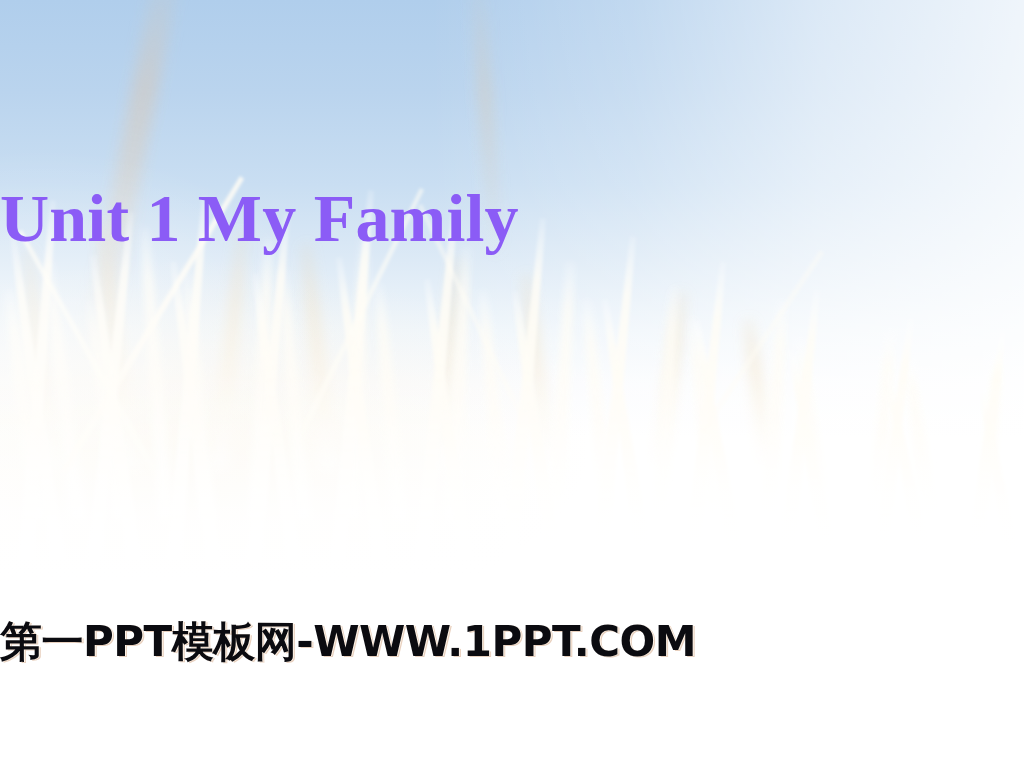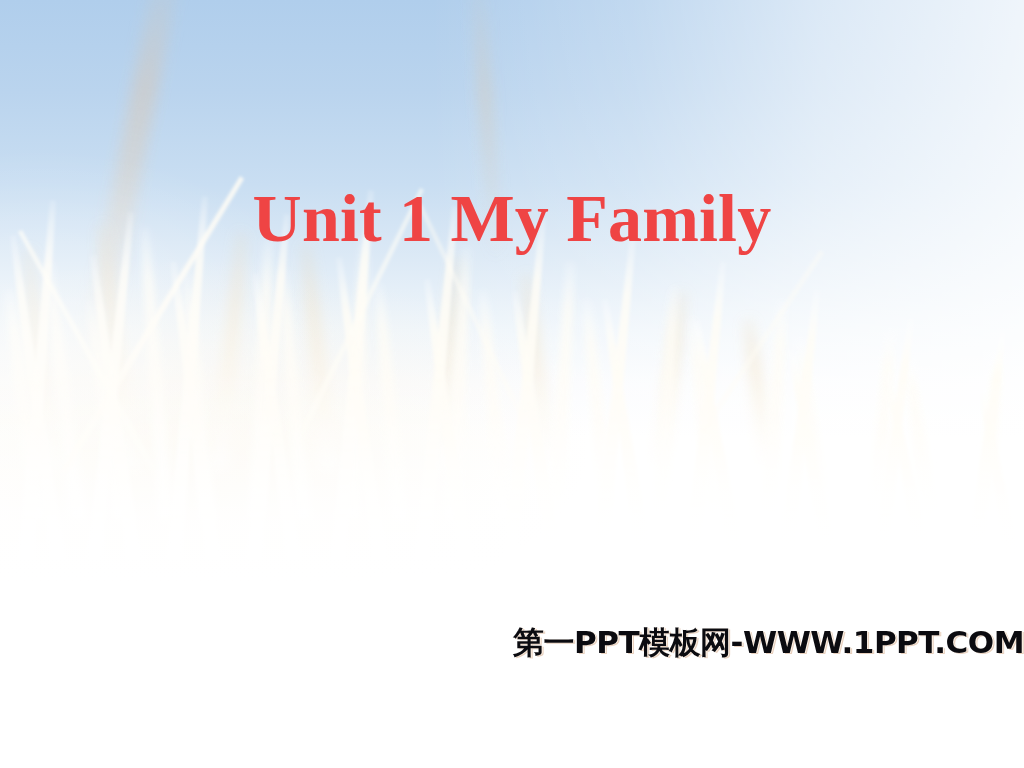--- a/index.html
+++ b/index.html
@@ -99,45 +99,45 @@
     width: 1024px;
     height: 768px;
     pointer-events: none;
   }
 
   
   .title-block {
     position: absolute;
     left: 0;
     right: 0;
-    text-align: center;
-    color: #ef4444;
+    text-align: left;
+    color: #8b5cf6;
     font-weight: bold;
     letter-spacing: 0.2px;
     white-space: nowrap;
   }
   #title-line-1 {
     top: 178px;
     font-size: 68px;
     line-height: 80px;
   }
   #title-line-2 {
     top: 329px;
     font-size: 68px;
     line-height: 80px;
   }
   #watermark {
     position: absolute;
     left: 0;
     right: 0;
     top: 616px;
-    text-align: right;
+    text-align: left;
     font-family: "DejaVu Sans", "Liberation Sans", sans-serif;
     font-weight: bold;
-    font-size: 31px;
+    font-size: 42px;
     line-height: 52px;
     color: #0b0b10;
     letter-spacing: -0.5px;
     white-space: nowrap;
     text-shadow:
       1px 0 0 rgba(255,245,235,0.95),
       2px 1px 0 rgba(190,120,70,0.35);
   }
 </style>
 </head>

